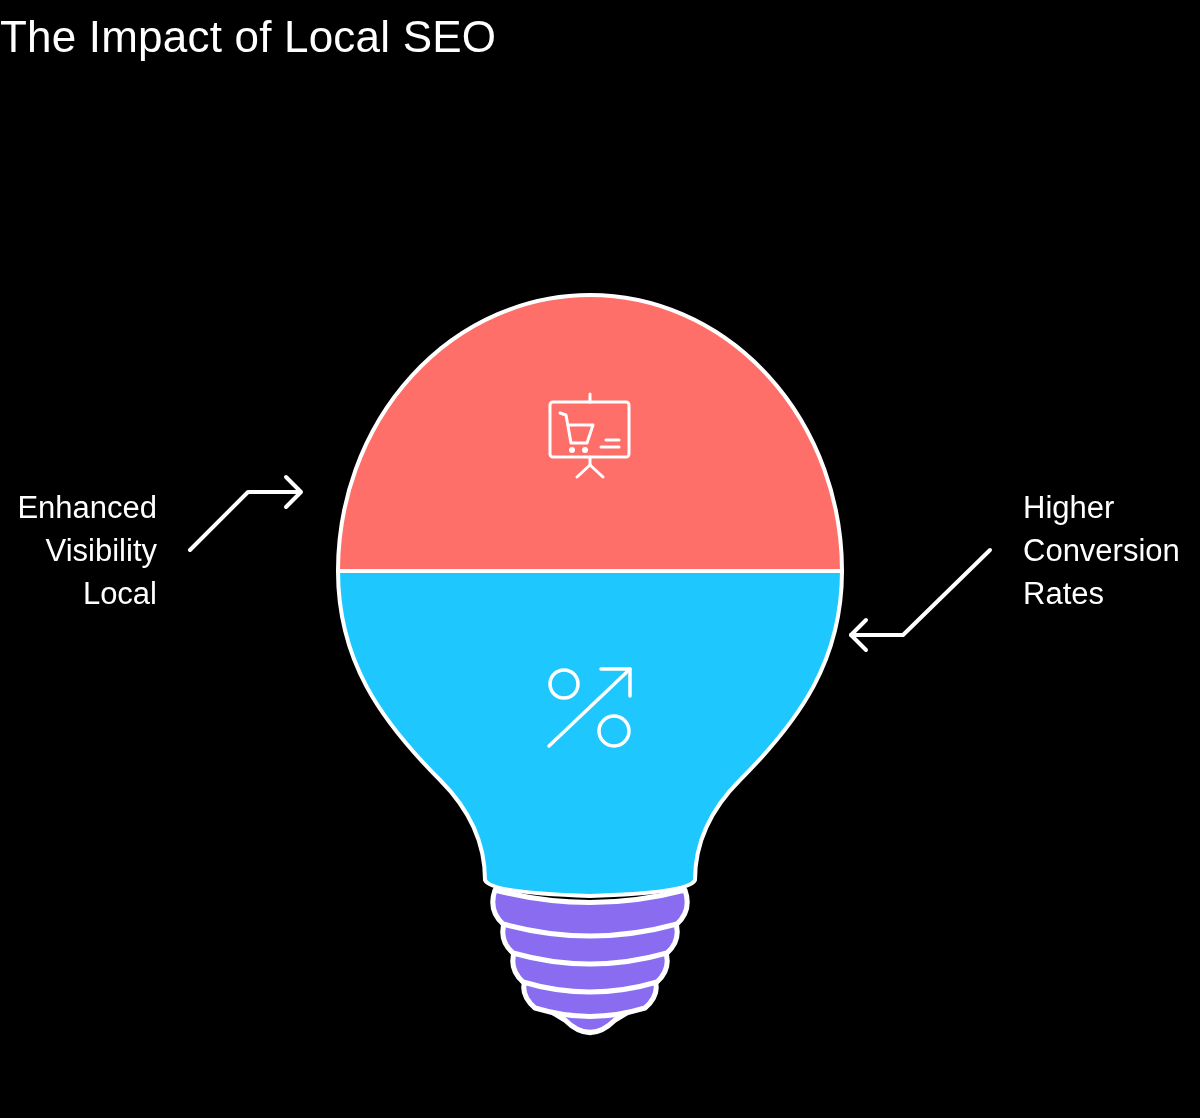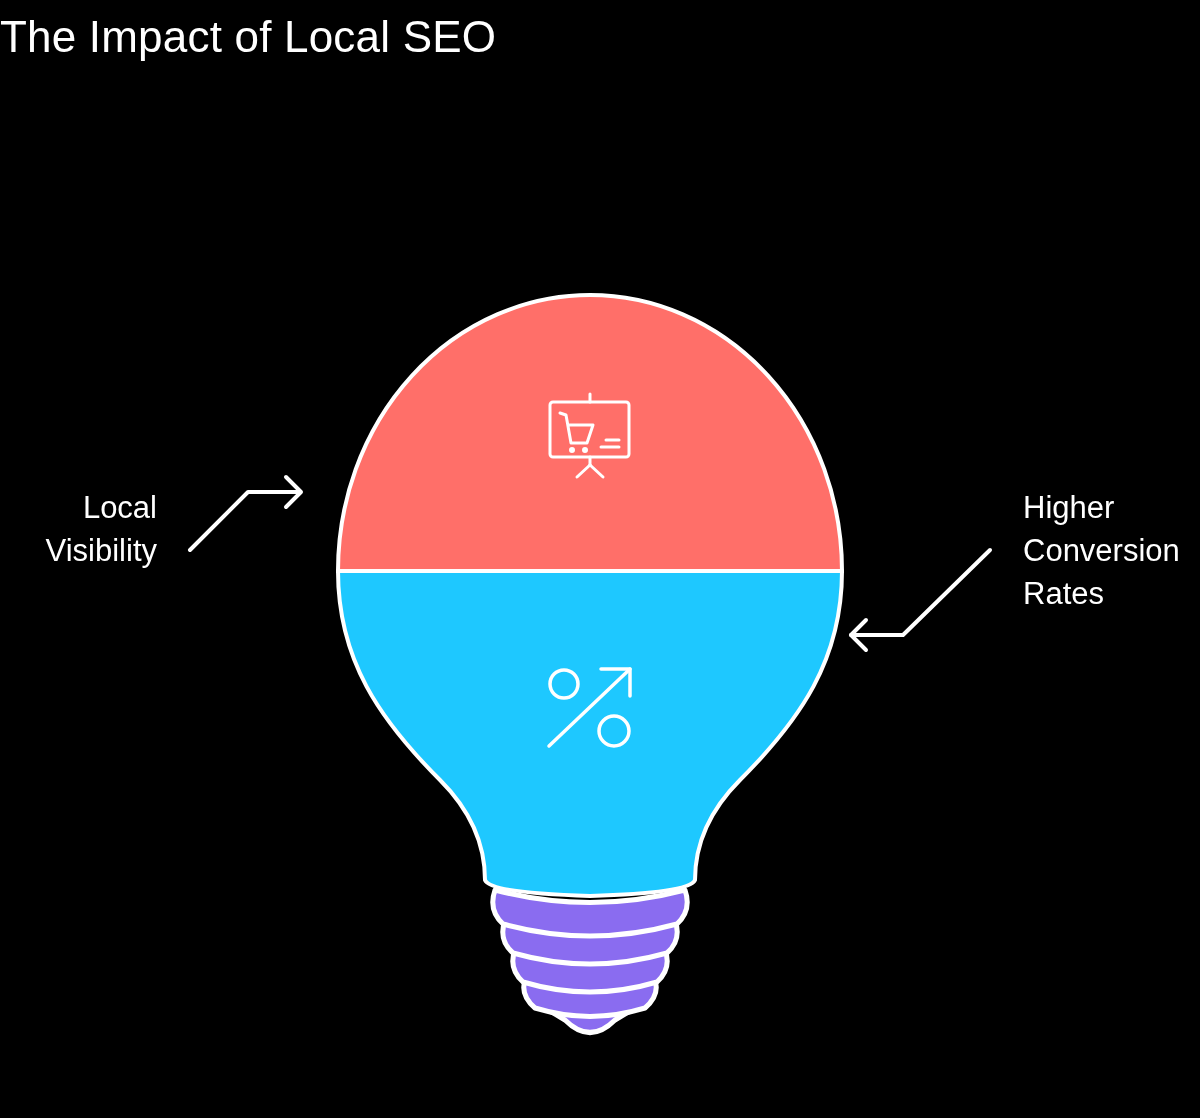--- a/index.html
+++ b/index.html
@@ -63,21 +63,22 @@
     <polyline points="286,477 301,492 286,507"></polyline>
   </g>
 
   <g fill="none" stroke="#ffffff" stroke-width="4" stroke-linecap="round" stroke-linejoin="round">
     <polyline points="990,550 903,635 851,635"></polyline>
     <polyline points="866,620 851,635 866,650"></polyline>
   </g>
 </svg>
 
 <div class="label label-left">
+  <span>Enhanced</span>
+  <span>Visibility</span>
   <span>Local</span>
-  <span>Visibility</span>
 </div>
 
 <div class="label label-right">
   <span>Higher</span>
   <span>Conversion</span>
   <span>Rates</span>
 </div>
 
 </body></html>

